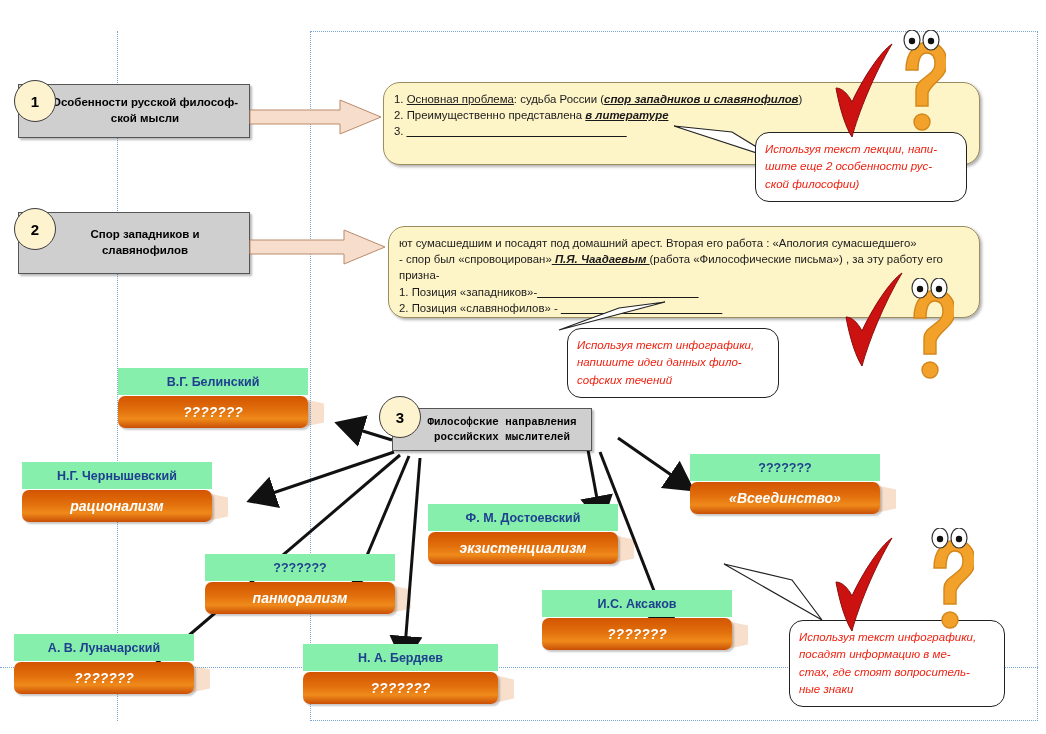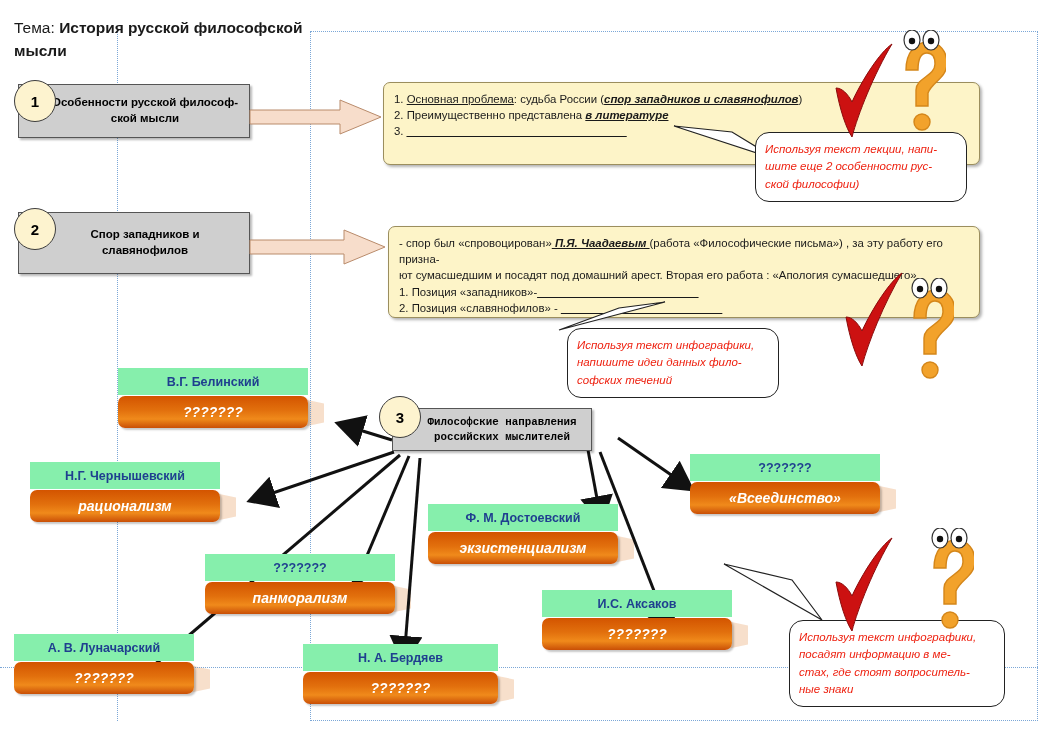--- a/index.html
+++ b/index.html
@@ -61,21 +61,21 @@
     display: flex; align-items: center; justify-content: center;
     font-size: 15px; font-weight: bold; color: #000;
     z-index: 5;
   }
 
   
   .yellow-panel {
     position: absolute;
     background: #fdf4c8;
     border: 1.2px solid #9b8e5e;
-    border-radius: 7px;
+    border-radius: 17px;
     box-shadow: 2px 2px 3px rgba(0,0,0,0.3);
     font-size: 11.4px; color: #1a1a1a;
     padding: 8px 10px;
     line-height: 1.42;
   }
   .yellow-panel .row { white-space: nowrap; }
   .u { text-decoration: underline; }
   .bi { font-weight: bold; font-style: italic; text-decoration: underline; }
   .blank { text-decoration: underline; letter-spacing: 1px; }
 
@@ -134,24 +134,20 @@
 </style>
 </head>
 <body>
 
 <div id="canvas">
 
   <div class="guide-frame"></div>
   <div class="guide-v"></div>
   <div class="guide-h"></div>
 
-  <div class="title">
-    <span class="lbl">Тема:</span>
-    <span class="val">История русской философской мысли</span>
-  </div>
 
   <div class="step-circle" style="left:14px; top:80px;">
     <span>1</span>
   </div>
   <div class="grey-box" style="left:18px; top:84px; width:232px; height:54px;">
     <span>Особенности русской философ-ской мысли</span>
   </div>
 
   <svg class="flat-arrow" style="left:248px; top:98px;" width="136" height="38">
     <polygon points="2,12 92,12 92,2 133,19 92,36 92,26 2,26" fill="#f7ddcb" stroke="#b98b6b" stroke-width="1"></polygon>
@@ -198,24 +194,24 @@
   </div>
   <div class="grey-box" style="left:18px; top:212px; width:232px; height:62px;">
     <span>Спор западников и славянофилов</span>
   </div>
 
   <svg class="flat-arrow" style="left:248px; top:228px;" width="140" height="38">
     <polygon points="2,12 96,12 96,2 137,19 96,36 96,26 2,26" fill="#f7ddcb" stroke="#b98b6b" stroke-width="1"></polygon>
   </svg>
 
   <div class="yellow-panel" style="left:388px; top:226px; width:592px; height:92px;">
+    <div>ют сумасшедшим и посадят под домашний арест.  Вторая его работа : «Апология сумасшедшего»</div>
     <div>
       <span>- спор был «спровоцирован»</span><span class="bi"> П.Я.  Чаадаевым </span><span>(работа «Философические письма») , за эту работу его призна-</span>
     </div>
-    <div>ют сумасшедшим и посадят под домашний арест.  Вторая его работа : «Апология сумасшедшего»</div>
     <div>
       <span>1.</span><span> Позиция  «западников»-</span><span class="blank">______________________</span>
     </div>
     <div>
       <span>2.</span><span> Позиция «славянофилов»  - </span><span class="blank">______________________</span>
     </div>
   </div>
 
   <svg class="bubble-tail" style="left:553px; top:300px;" width="115" height="36">
     <polygon points="112,2 6,30 66,8" fill="#ffffff" stroke="#222" stroke-width="1.2"></polygon>
@@ -262,21 +258,21 @@
   <div class="grey-box" style="left:392px; top:408px; width:200px; height:43px; font-size:10.8px; padding-left:28px;font-family:Liberation Mono, monospace;">
     <span>Философские направления российских мыслителей</span>
   </div>
 
   <div class="card" style="left:118px; top:368px; width:190px;">
     <div class="shadowtab"></div>
     <div class="cap">В.Г. Белинский</div>
     <div class="bar">???????</div>
   </div>
 
-  <div class="card" style="left:30px; top:462px; width:190px;">
+  <div class="card" style="left:22px; top:462px; width:190px;">
     <div class="shadowtab"></div>
     <div class="cap">Н.Г. Чернышевский</div>
     <div class="bar">рационализм</div>
   </div>
 
   <div class="card" style="left:205px; top:554px; width:190px;">
     <div class="shadowtab"></div>
     <div class="cap">???????</div>
     <div class="bar">панморализм</div>
   </div>

